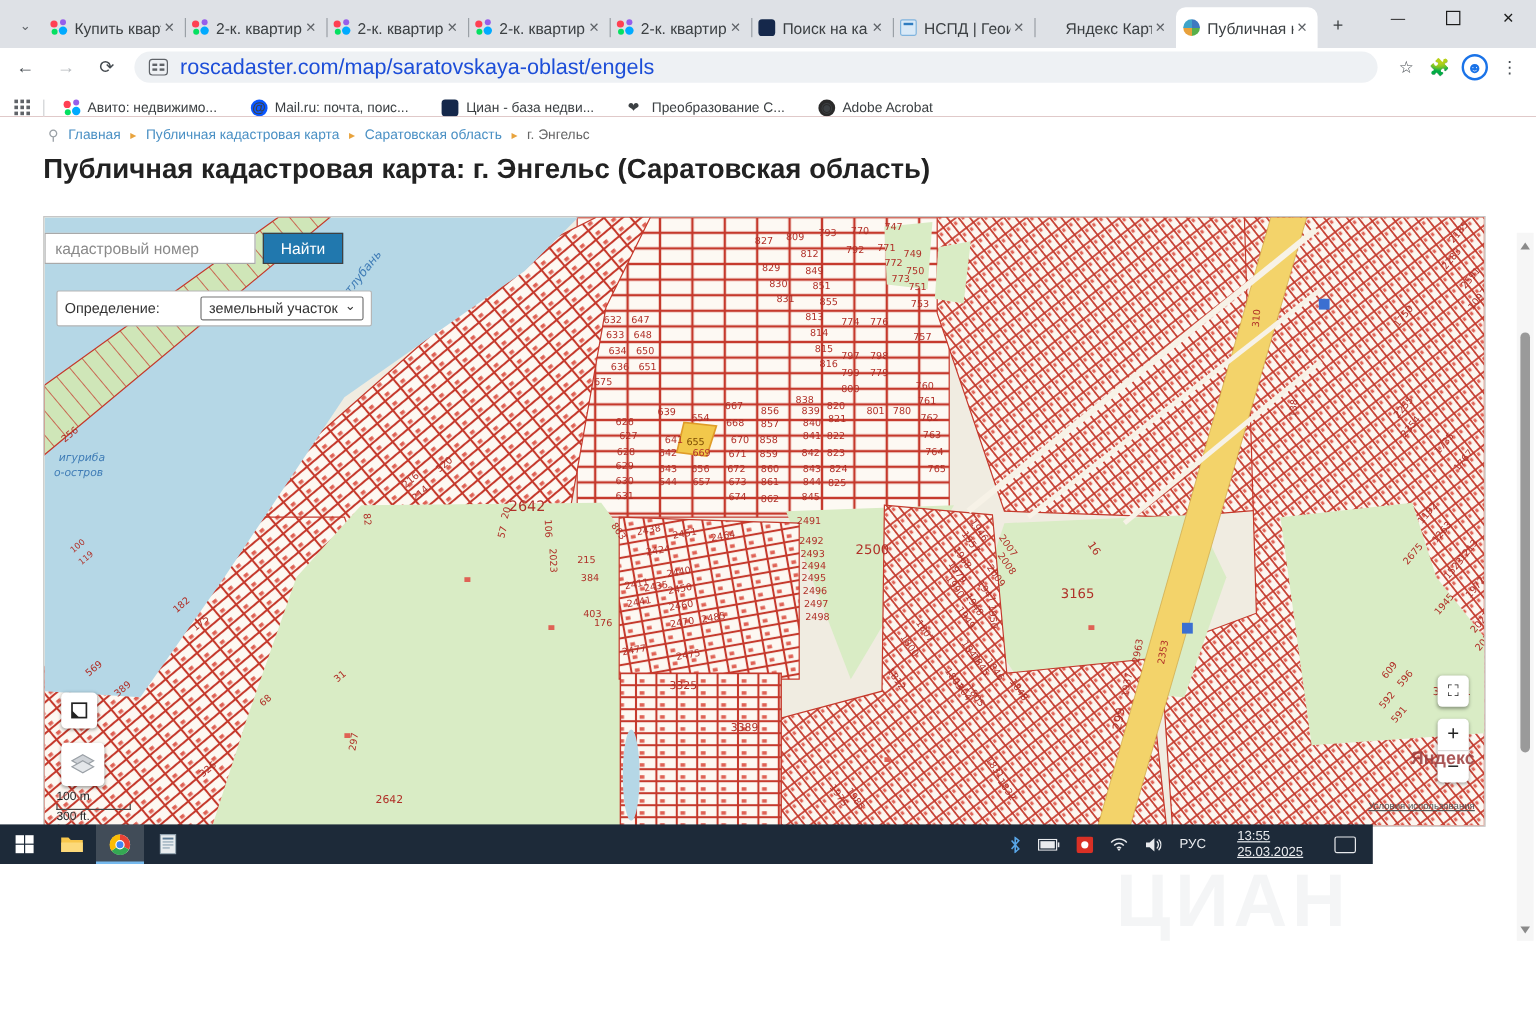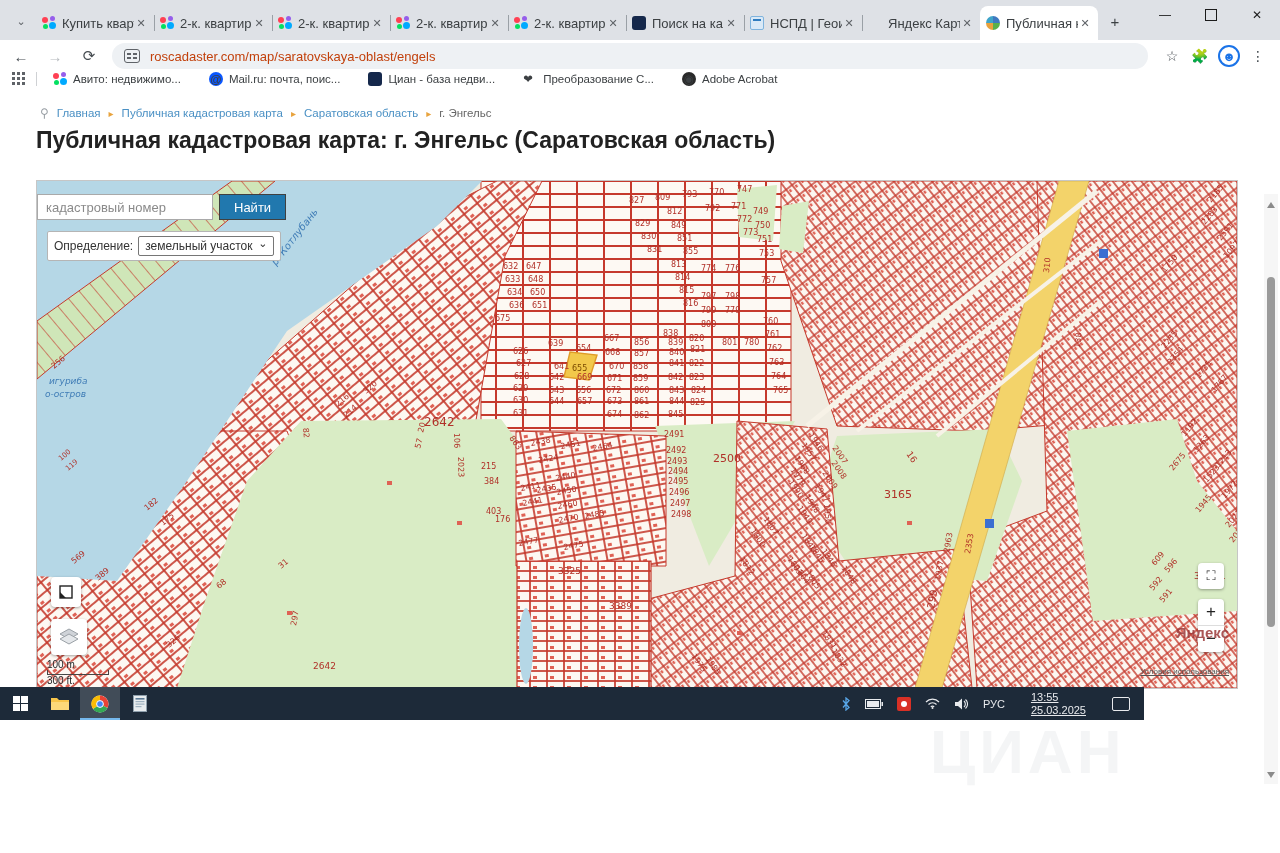--- a/index.html
+++ b/index.html
@@ -32,26 +32,26 @@
   .winbtn{width:46px;height:30px;display:flex;align-items:center;justify-content:center;color:#1b1b1b;font-size:12px;}
   .winbtn .sq{width:10px;height:10px;border:1px solid #1b1b1b;}
   
   #toolbar{left:0;top:40px;width:1280px;height:32px;background:#fff;display:flex;align-items:center;}
   .navbtn{width:26px;height:26px;margin-left:8px;display:flex;align-items:center;justify-content:center;color:#454b50;font-size:15px;}
   .navbtn.disabled{color:#b6babe;}
   #omnibox{flex:1;height:26px;margin:0 10px;background:#eef1f4;border-radius:13px;display:flex;align-items:center;padding:0 12px;}
   #siteinfo{width:16px;height:14px;border:1px solid #5f6368;border-radius:3px;position:relative;margin-right:10px;box-sizing:border-box;}
   #siteinfo:before{content:"";position:absolute;left:2px;top:3px;width:4px;height:1.6px;background:#5f6368;box-shadow:0 4px 0 #5f6368;}
   #siteinfo:after{content:"";position:absolute;right:2px;top:3px;width:4px;height:1.6px;background:#5f6368;box-shadow:0 4px 0 #5f6368;}
-  #urltext{font-size:13px;color:#c2410c;}
+  #urltext{font-size:18px;color:#1d4ed8;}
   .tool-ic{width:28px;height:26px;display:flex;align-items:center;justify-content:center;color:#454b50;font-size:14px;}
   #avatar{width:22px;height:22px;border-radius:50%;border:2px solid #1a73e8;color:#1a73e8;display:flex;align-items:center;justify-content:center;font-size:13px;margin:0 4px;box-sizing:border-box;}
   #menu3{letter-spacing:0;font-size:14px;margin-right:8px;}
   
-  #bookmarks{left:0;top:72px;width:1280px;height:25px;background:#fff;border-bottom:1px solid #7f1d1d;display:flex;align-items:flex-start;}
+  #bookmarks{left:0;top:72px;width:1280px;height:25px;background:#fff;border-bottom:1px solid #7f1d1d;display:flex;align-items:flex-end;}
   #appsgrid{width:14px;height:14px;margin:0 10px 0 12px;display:grid;grid-template-columns:repeat(3,4px);grid-gap:1px;}
   #appsgrid i{width:3px;height:3px;background:#5f6368;}
   .bmdiv{width:1px;height:14px;background:#cfd1d4;margin-right:10px;}
   .bm{display:flex;align-items:center;margin-right:22px;}
   .bm span{font-size:11.5px;color:#3c4043;margin-left:6px;}
   
   #content{left:0;top:97px;width:1280px;height:590px;background:#fff;}
   #breadcrumb{left:40px;top:9px;display:flex;align-items:center;font-size:11.5px;}
   #bc-pin{color:#9aa0a6;font-size:12px;margin-right:8px;}
   .bc-link{color:#4a90c4;margin-right:8px;}
@@ -59,21 +59,21 @@
   .bc-last{color:#666;}
   #pagetitle{left:36px;top:30px;font-size:23px;font-weight:bold;color:#222;}
   
   #map{left:36px;top:83px;width:1200px;height:507px;border:1px solid #c6c6c6;background:#f2efe6;overflow:hidden;}
   #mapsvg{position:absolute;left:0;top:0;}
   .ovl{position:absolute;z-index:5;}
   #searchrow{left:0;top:13px;display:flex;}
   #cadinput{width:158px;height:24px;border:1px solid #a9a9a9;background:#fff;font-size:13px;color:#333;padding:0 8px;font-family:"Liberation Sans",sans-serif;}
   #cadinput::placeholder{color:#8a8a8a;}
   #findbtn{height:26px;padding:0 14px;margin-left:6px;background:#2178ae;color:#fff;border:1px solid #404040;font-size:13px;font-family:"Liberation Sans",sans-serif;}
-  #defrow{left:10px;top:50px;background:#fff;border:1px solid #b5b5b5;border-radius:2px;padding:4px 6px;display:flex;align-items:center;font-size:12px;color:#333;}
+  #defrow{left:10px;top:61px;background:#fff;border:1px solid #b5b5b5;border-radius:2px;padding:4px 6px;display:flex;align-items:center;font-size:12px;color:#333;gap:29px;}
   #defsel{margin-left:5px;border:1px solid #767676;border-radius:2px;background:#fff;padding:2px 20px 2px 6px;position:relative;font-size:12px;}
   #defsel:after{content:"⌄";position:absolute;right:5px;top:0px;font-size:11px;color:#333;}
   .mapbtn{background:#fff;border-radius:4px;box-shadow:0 1px 3px rgba(0,0,0,.35);display:flex;align-items:center;justify-content:center;}
   #measure{left:14px;top:396px;width:30px;height:30px;}
   #layers{left:14px;top:438px;width:36px;height:36px;}
   #scale{left:10px;top:478px;font-size:10px;color:#222;text-shadow:0 0 2px #fff,0 0 2px #fff;}
   #scale .bar{border:1px solid #444;border-top:none;height:4px;width:60px;}
   #fullscr{left:1161px;top:382px;width:26px;height:26px;font-size:13px;color:#222;}
   #zoomgrp{left:1161px;top:418px;width:26px;height:53px;flex-direction:column;padding:0;}
   #zoomgrp div{width:26px;height:26px;display:flex;align-items:center;justify-content:center;font-size:17px;color:#222;}

